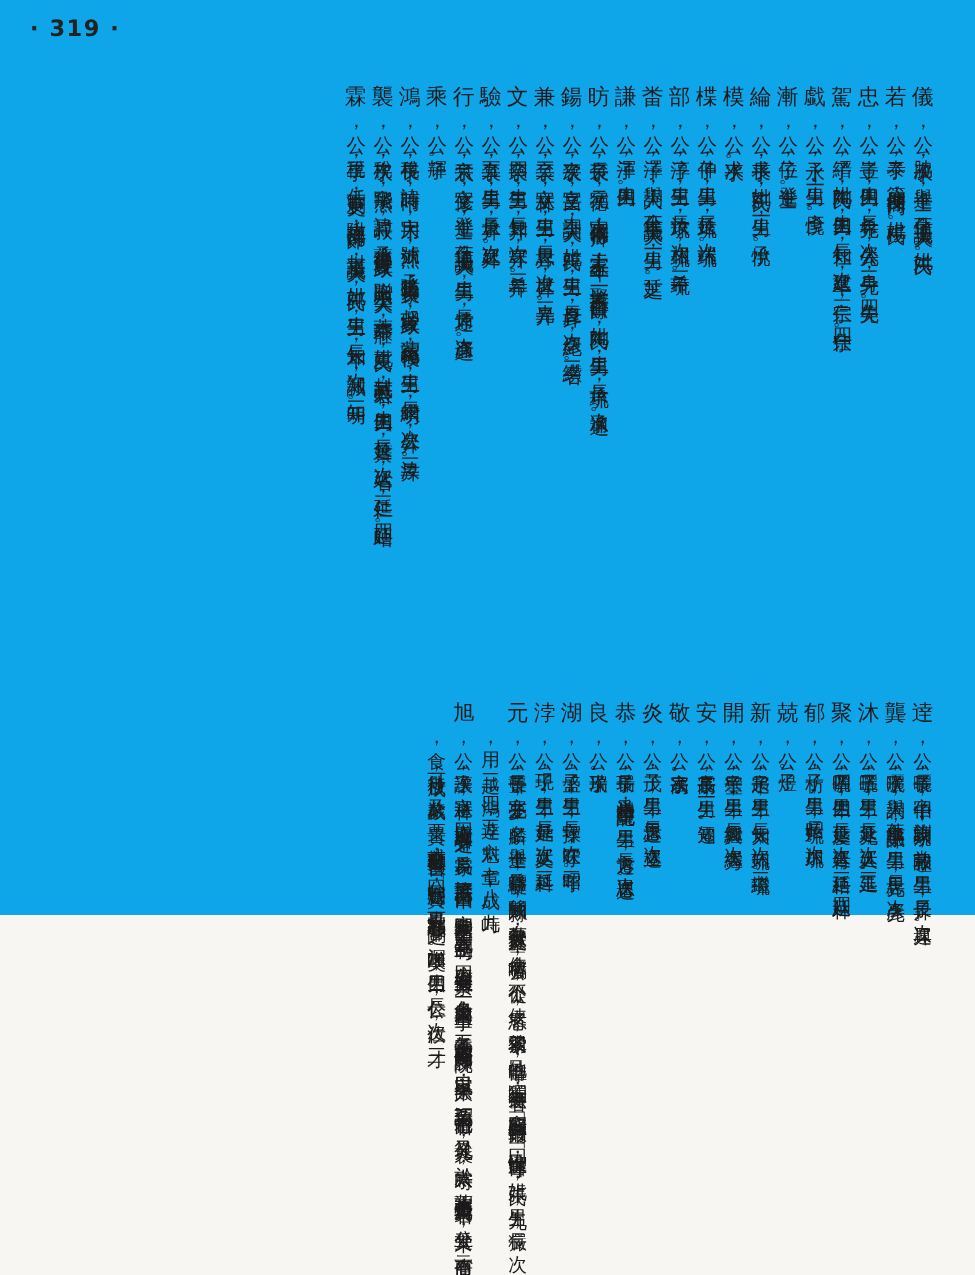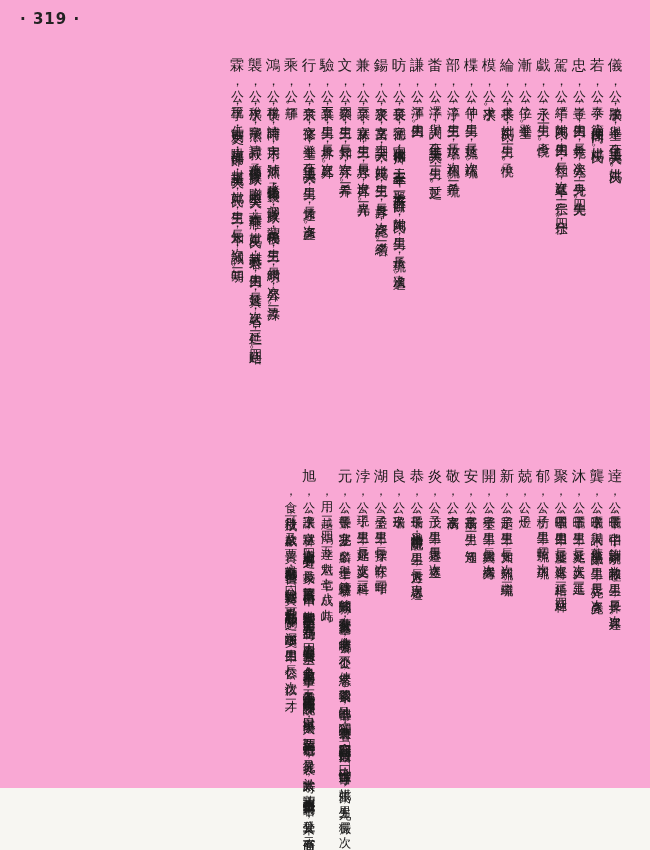--- a/index.html
+++ b/index.html
@@ -3,21 +3,21 @@
 <meta charset="utf-8">
 <style>
   html,body{margin:0;padding:0;}
   body{
     width:650px;height:850px;background:#f7f6f2;
     font-family:"Liberation Serif","DejaVu Serif",serif;
     color:#1b1b1b;
     -webkit-font-smoothing:antialiased;
     overflow:hidden;
   }
-  .page{position:relative;width:650px;height:788px;background:#f9a8d4;}
+  .page{position:relative;width:650px;height:610px;background:#0ea5e9;}
   .pagenum{
     position:absolute;top:10px;left:20px;
     font-family:"DejaVu Sans",sans-serif;
     font-size:15px;font-weight:bold;letter-spacing:1px;color:#222;
   }
   .block{
     position:absolute;right:26px;
     display:flex;flex-direction:row-reverse;justify-content:flex-start;
     align-items:flex-start;
   }

